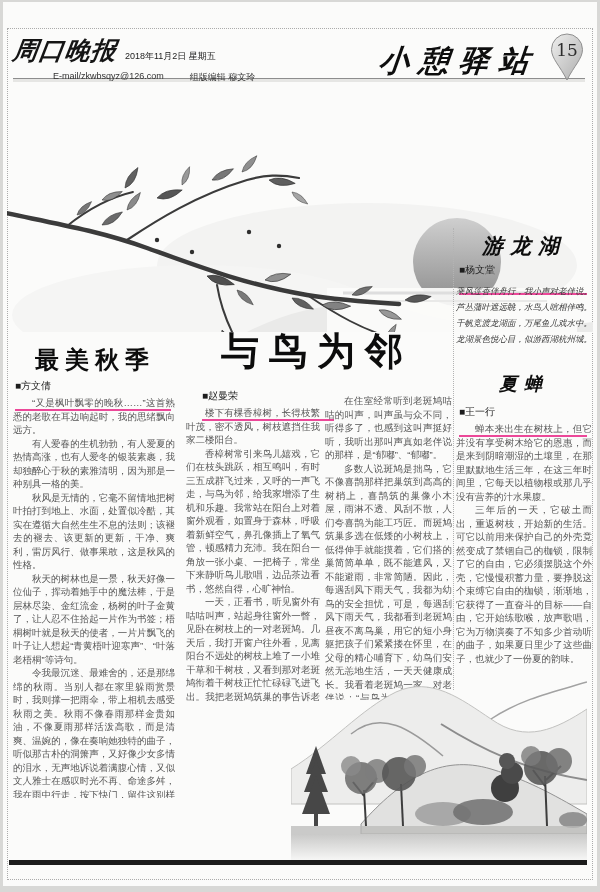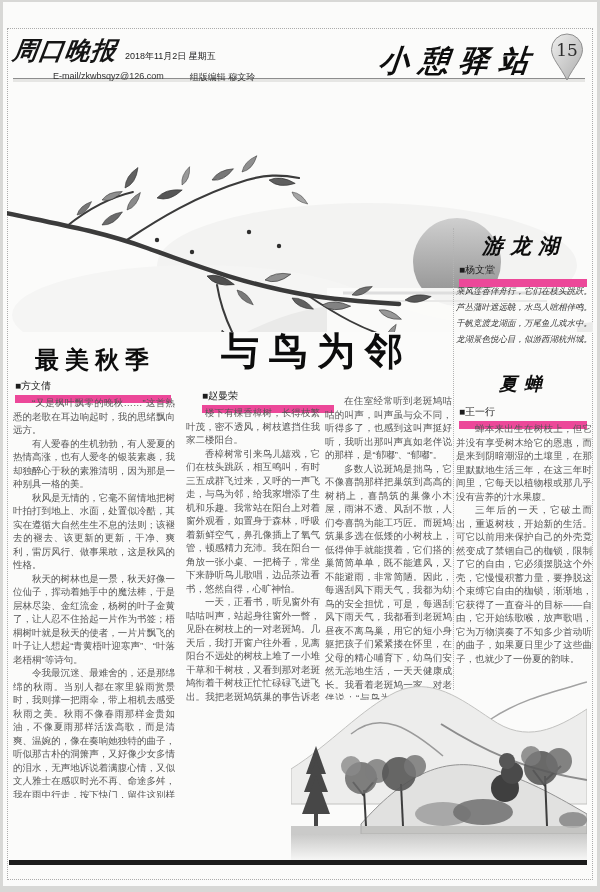--- a/index.html
+++ b/index.html
@@ -24,21 +24,21 @@
   .bottom-bar{position:absolute;left:6px;top:858px;width:578px;height:5px;background:#1c1c1c;}
   .vsep{position:absolute;left:450px;top:226px;height:462px;border-left:1px dotted #b3b3b3;}
 
   
   .headline{position:absolute;font-weight:bold;color:#0c0c0c;text-align:center;font-family:"Liberation Sans",sans-serif;}
   .hl-birds{left:178px;top:324px;width:272px;font-size:38px;letter-spacing:10px;}
   .hl-autumn{left:10px;top:342px;width:164px;font-size:24px;letter-spacing:6px;}
   .hl-calli{font-family:"DejaVu Serif",serif;font-style:italic;letter-spacing:7px;}
   .hl-lake{left:454px;top:230px;width:134px;font-size:21px;}
   .hl-cicada{left:454px;top:370px;width:134px;font-size:18px;}
-  .byline{position:absolute;font-size:10px;color:#1d1d1d;border-bottom:8px solid #ec4899;padding-bottom:2px;}
+  .byline{position:absolute;font-size:10px;color:#1d1d1d;border-bottom:2px solid #ec4899;padding-bottom:16px;}
   .by-autumn{left:12px;top:377px;width:156px;}
   .by-birds{left:192px;top:387px;width:132px;margin-left:7px;}
   .by-lake{left:456px;top:261px;width:128px;}
   .by-cicada{left:456px;top:403px;width:128px;}
 
   
   .textcol{position:absolute;overflow:hidden;text-align:justify;}
   .textcol p{margin:0;text-indent:2em;font-size:9.5px;line-height:13.5px;color:#565656;}
   .col-autumn{left:10px;top:394px;width:162px;height:402px;}
   .col-birds1{left:183px;top:404px;width:134px;height:296px;}
@@ -162,21 +162,21 @@
   <div class="textcol col-birds1">
       <p>楼下有棵香樟树，长得枝繁叶茂，密不透风，树枝遮挡住我家二楼阳台。</p>
       <p>香樟树常引来鸟儿嬉戏，它们在枝头跳跃，相互鸣叫，有时三五成群飞过来，又呼的一声飞走，与鸟为邻，给我家增添了生机和乐趣。我常站在阳台上对着窗外观看，如置身于森林，呼吸着新鲜空气，鼻孔像插上了氧气管，顿感精力充沛。我在阳台一角放一张小桌、一把椅子，常坐下来静听鸟儿歌唱，边品茶边看书，悠然自得，心旷神怡。</p>
       <p>一天，正看书，听见窗外有咕咕叫声，站起身往窗外一瞥，见卧在树枝上的一对老斑鸠。几天后，我打开窗户往外看，见离阳台不远处的树枝上堆了一小堆干草和干树枝，又看到那对老斑鸠衔着干树枝正忙忙碌碌飞进飞出。我把老斑鸠筑巢的事告诉老伴，老伴说：“斑鸠跟咱做邻居是咱的福分，好好保护它，让它安家生子。”我说：“它不会唱歌，只会咕咕叫，声音很难听。”老伴说：“你听不懂，那声音不是咕咕，而是‘郁嘟’‘郁嘟’。”我笑了，老伴说：“真的！这是我们老辈人说的。”</p>
     </div>
   <div class="textcol col-birds2">
       <p>在住室经常听到老斑鸠咕咕的叫声，叫声虽与众不同，听得多了，也感到这叫声挺好听，我听出那叫声真如老伴说的那样，是“郁嘟”、“郁嘟”。</p>
       <p>多数人说斑鸠是拙鸟，它不像喜鹊那样把巢筑到高高的树梢上，喜鹊筑的巢像小木屋，雨淋不透、风刮不散，人们夸喜鹊为能工巧匠。而斑鸠筑巢多选在低矮的小树枝上，低得伸手就能摸着，它们搭的巢简简单单，既不能遮风，又不能避雨，非常简陋。因此，每遇刮风下雨天气，我都为幼鸟的安全担忧，可是，每遇刮风下雨天气，我都看到老斑鸠昼夜不离鸟巢，用它的短小身躯把孩子们紧紧搂在怀里，在父母的精心哺育下，幼鸟们安然无恙地生活，一天天健康成长。我看着老斑鸠一家，对老伴说：“与鸟为邻，是一种幸福。”</p>
     </div>
   <div class="poem">
-      <div>乘风莲香伴舟行，它们在枝头跳跃。</div>
+      <div>乘风莲香伴舟行，我小声对老伴说。</div>
       <div>芦丛蒲叶遮远眺，水鸟人喧相伴鸣。</div>
       <div>千帆竞渡龙湖面，万尾鱼儿戏水中。</div>
       <div>龙湖景色悦心目，似游西湖杭州城。</div>
     </div>
   <div class="textcol col-cicada">
       <p>蝉本来出生在树枝上，但它并没有享受树木给它的恩惠，而是来到阴暗潮湿的土壤里，在那里默默地生活三年，在这三年时间里，它每天以植物根或那几乎没有营养的汁水果腹。</p>
       <p>三年后的一天，它破土而出，重返树枝，开始新的生活。可它以前用来保护自己的外壳竟然变成了禁锢自己的枷锁，限制了它的自由，它必须摆脱这个外壳，它慢慢积蓄力量，要挣脱这个束缚它自由的枷锁，渐渐地，它获得了一直奋斗的目标——自由，它开始练歌喉，放声歌唱，它为万物演奏了不知多少首动听的曲子，如果夏日里少了这些曲子，也就少了一份夏的韵味。</p>
     </div>
 
   <svg class="bottom-art" viewBox="0 0 296 186">

